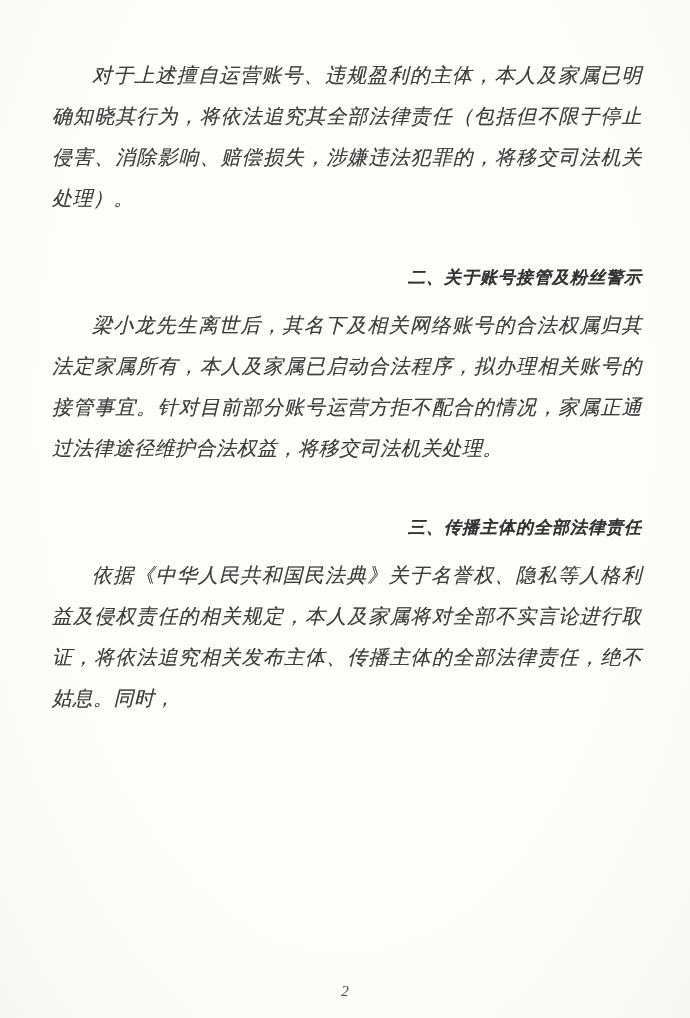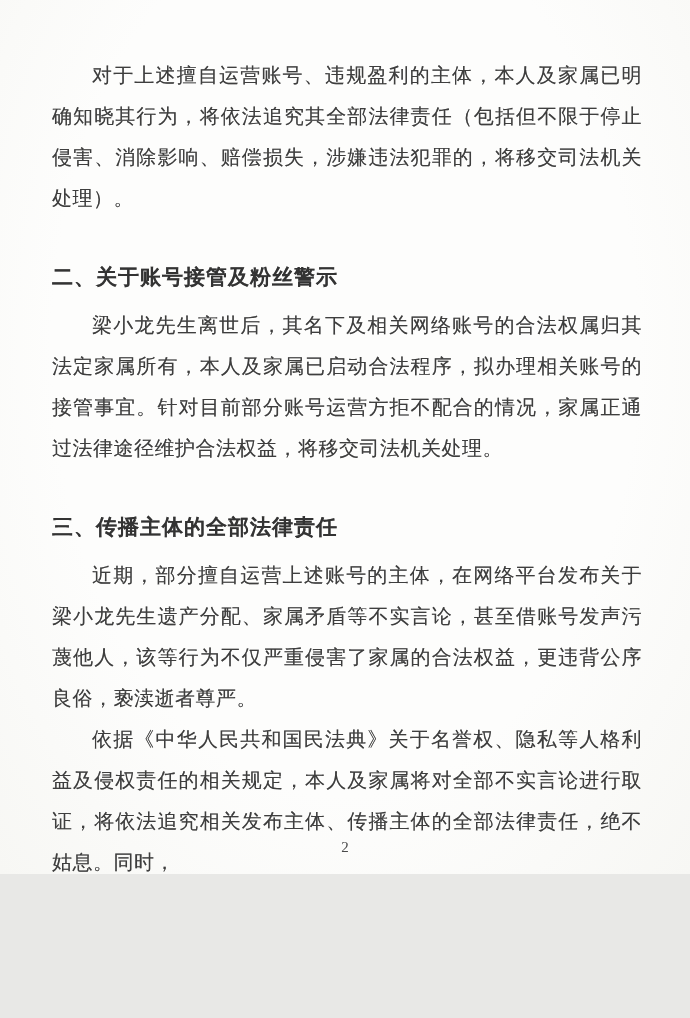--- a/index.html
+++ b/index.html
@@ -3,52 +3,54 @@
 <meta charset="utf-8">
 <style>
   html, body {
     margin: 0;
     padding: 0;
     background: #e8e8e6;
   }
   .page {
     position: relative;
     width: 690px;
-    height: 874px;
+    height: 1018px;
     margin: 0 auto;
     background: #fcfcfa;
     background-image: radial-gradient(ellipse at 50% 40%, #fdfdfc 60%, #f7f7f4 100%);
     overflow: hidden;
     font-family: "Liberation Serif", "DejaVu Serif", serif;
     color: #3e3e3e;
     box-sizing: border-box;
+    font-style: italic;
   }
   .content {
     padding: 55px 48px 0 52px;
   }
   .para {
     margin: 0;
     font-size: 20px;
     line-height: 41px;
     text-align: justify;
     text-justify: inter-ideograph;
     text-indent: 2em;
     letter-spacing: 0.5px;
     word-break: break-all;
     
     text-shadow: 0 0 0.6px rgba(70,70,70,0.55);
   }
   .heading {
     margin: 38px 0 7px 0;
-    font-size: 21px;
+    font-size: 17px;
     line-height: 41px;
     font-weight: bold;
     color: #333333;
     letter-spacing: 1px;
     text-shadow: 0 0 0.5px rgba(50,50,50,0.6);
+    text-align: right;
   }
   .page-number {
     position: absolute;
     bottom: 18px;
     left: 0;
     width: 100%;
     text-align: center;
     font-size: 15px;
     color: #4a4a4a;
   }
@@ -61,20 +63,19 @@
 
     <p class="para">对于上述擅自运营账号、违规盈利的主体，本人及家属已明确知晓其行为，将依法追究其全部法律责任（包括但不限于停止侵害、消除影响、赔偿损失，涉嫌违法犯罪的，将移交司法机关处理）。</p>
 
     <h2 class="heading">二、关于账号接管及粉丝警示</h2>
 
     <p class="para">梁小龙先生离世后，其名下及相关网络账号的合法权属归其法定家属所有，本人及家属已启动合法程序，拟办理相关账号的接管事宜。针对目前部分账号运营方拒不配合的情况，家属正通过法律途径维护合法权益，将移交司法机关处理。</p>
 
 
     <h2 class="heading">三、传播主体的全部法律责任</h2>
 
-    <p class="para">近期，部分擅自运营上述账号的主体，在网络平台发布关于梁小龙先生遗产分配、家属矛盾等不实言论，甚至借账号发声污蔑他人，该等行为不仅严重侵害了家属的合法权益，更违背公序良俗，亵渎逝者尊严。</p>
 
     <p class="para">依据《中华人民共和国民法典》关于名誉权、隐私等人格利益及侵权责任的相关规定，本人及家属将对全部不实言论进行取证，将依法追究相关发布主体、传播主体的全部法律责任，绝不姑息。同时，</p>
 
   </div>
 
   <div class="page-number">2</div>
 </div>
 
 </body></html>

